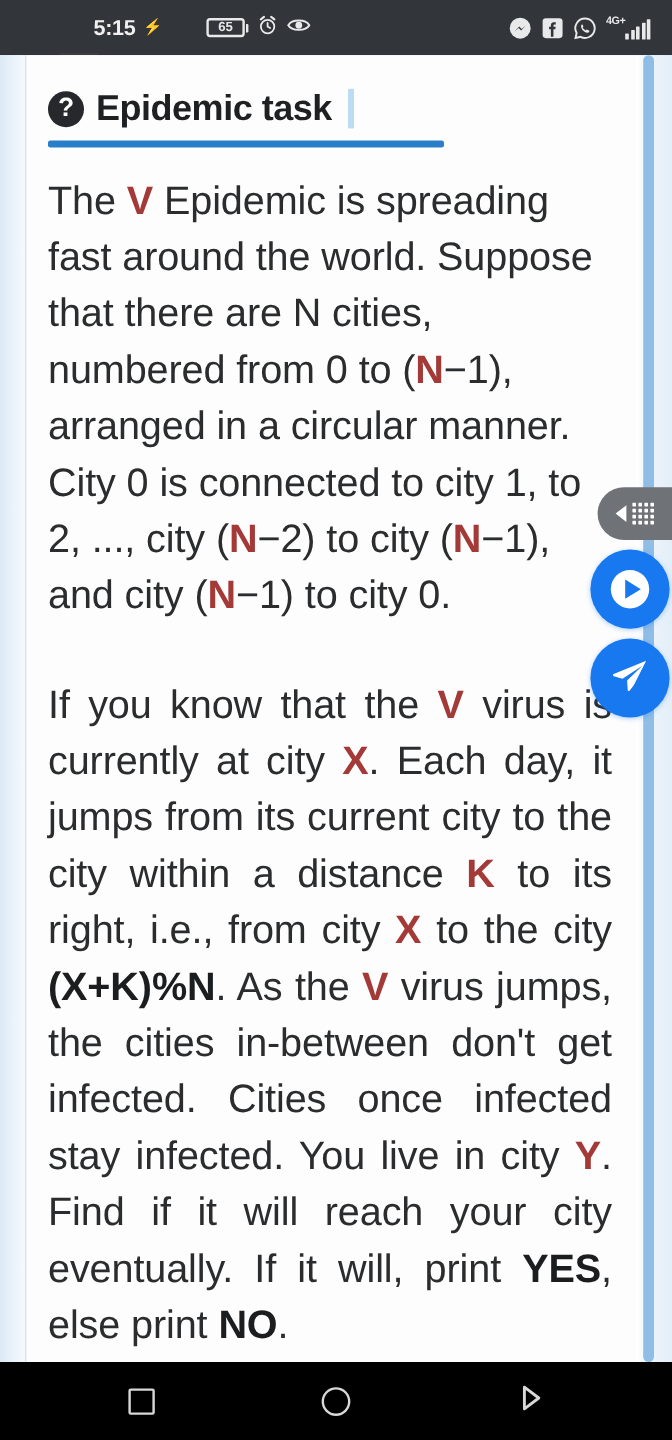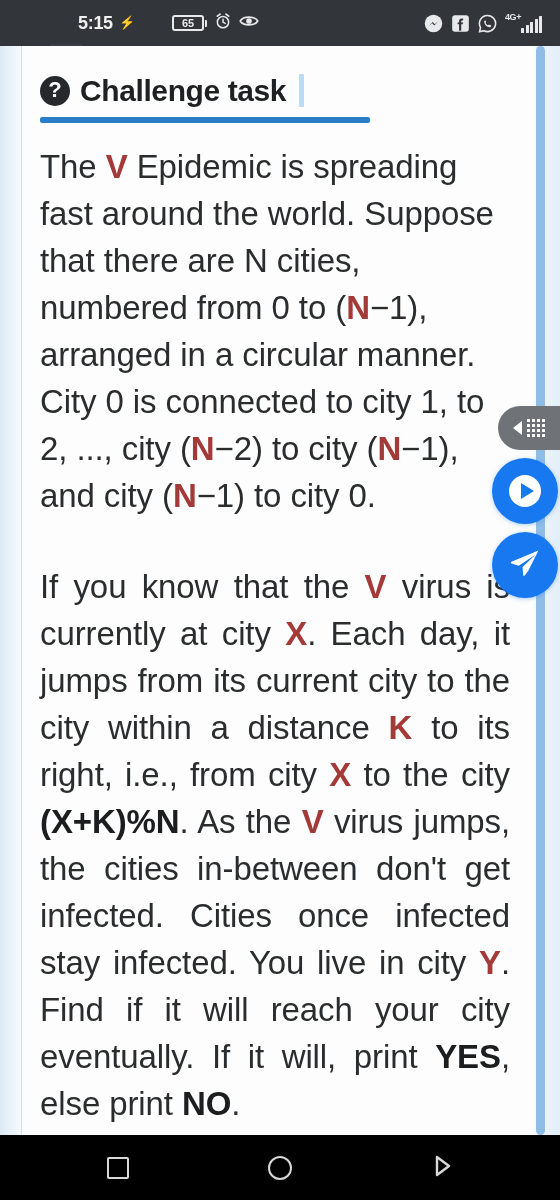--- a/index.html
+++ b/index.html
@@ -397,21 +397,21 @@
     <div class="left-rail-line"></div>
 
     <div class="scrollbar-track">
       <div class="scrollbar-thumb"></div>
     </div>
 
     <div class="content">
 
       <div class="title-row">
         <span class="q-icon">?</span>
-        <span class="title-text">Challenge task</span>
+        <span class="title-text">Epidemic task</span>
         <span class="title-caret"></span>
       </div>
       <div class="title-underline"></div>
 
       <div class="para p1"><span>The </span><span class="hl">V</span><span> Epidemic is spreading fast around the world. Suppose that there are N cities, numbered from 0 to (</span><span class="hl">N</span><span>−1), arranged in a circular manner. City 0 is connected to city 1,  to 2, ..., city (</span><span class="hl">N</span><span>−2) to city (</span><span class="hl">N</span><span>−1), and city (</span><span class="hl">N</span><span>−1) to city 0.</span></div>
 
       <div class="para p2"><span>If you know that the </span><span class="hl">V</span><span> virus is currently at city </span><span class="hl">X</span><span>. Each day, it jumps from its current city to the city within a distance </span><span class="hl">K</span><span> to its right, i.e., from city </span><span class="hl">X</span><span> to the city </span><span class="bk">(X+K)%N</span><span>. As the </span><span class="hl">V</span><span> virus jumps, the cities in-between don't get infected. Cities once infected stay infected. You live in city </span><span class="hl">Y</span><span>. Find if it will reach your city eventually. If it will, print </span><span class="bk">YES</span><span>, else print </span><span class="bk">NO</span><span>.</span></div>
 
     </div>
 

